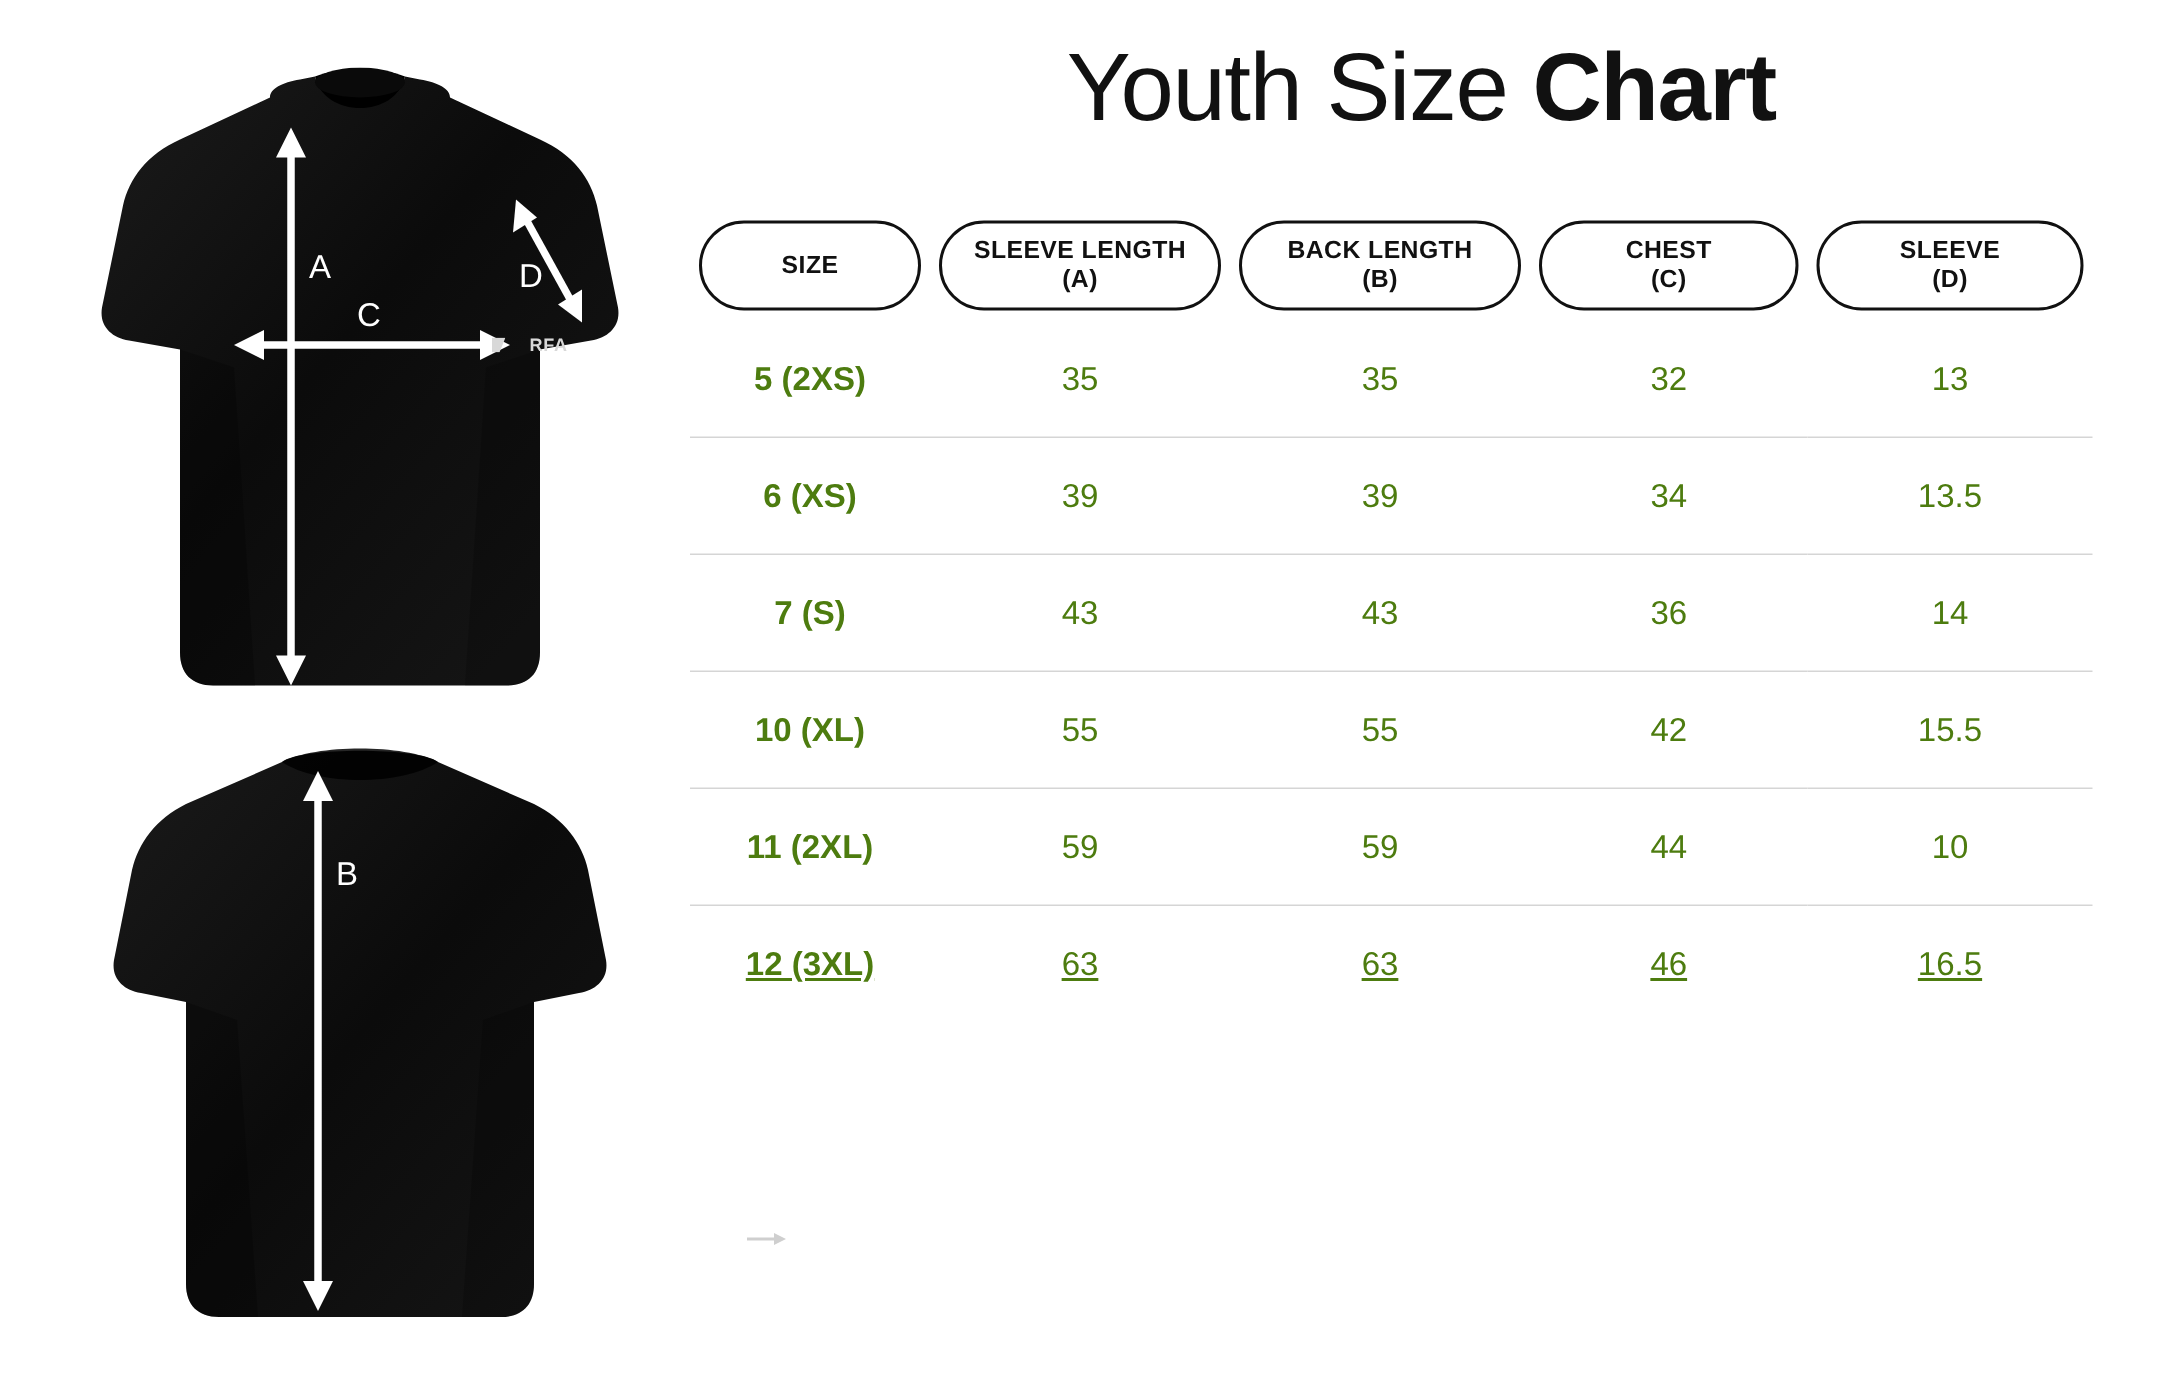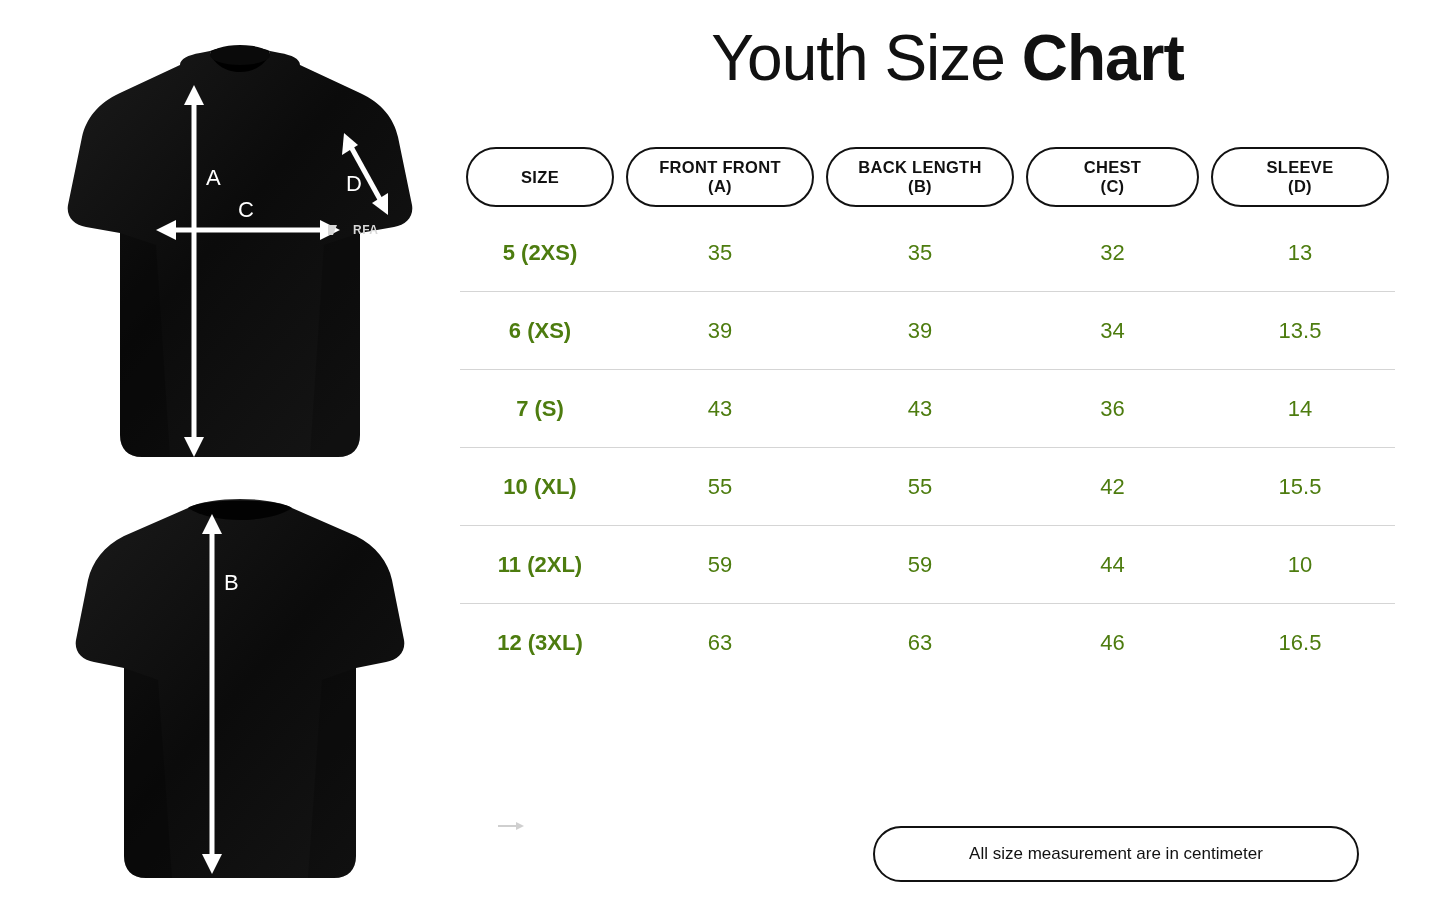--- a/index.html
+++ b/index.html
@@ -139,20 +139,21 @@
     height: 75px;
     text-align: center;
     vertical-align: middle;
     font-size: 22px;
     font-weight: 400;
     border-bottom: 1px solid #d5d5d5;
     color: #4d7c0f;
   }
   table.size-table tr.row:last-child td {
     border-bottom: none;
+    text-decoration: underline;
   }
   table.size-table td.size-col {
     font-weight: bold;
     font-size: 22px;
   }
 
   .note-pill {
     position: absolute;
     left: 423px;
     top: 826px;
@@ -279,21 +280,21 @@
         </colgroup>
         <thead>
           <tr>
             <th>
               <div class="head-pill">
                 <span>SIZE</span>
               </div>
             </th>
             <th>
               <div class="head-pill">
-                <span>FRONT FRONT</span>
+                <span>SLEEVE LENGTH</span>
                 <span class="sub">(A)</span>
               </div>
             </th>
             <th>
               <div class="head-pill">
                 <span>BACK LENGTH</span>
                 <span class="sub">(B)</span>
               </div>
             </th>
             <th>
@@ -350,17 +351,14 @@
             <td class="size-col">12 (3XL)</td>
             <td>63</td>
             <td>63</td>
             <td>46</td>
             <td>16.5</td>
           </tr>
         </tbody>
       </table>
     </div>
 
-    <div class="note-pill">
-      <span>All size measurement are in centimeter</span>
-    </div>
   </div>
 </div>
 
 </body></html>

